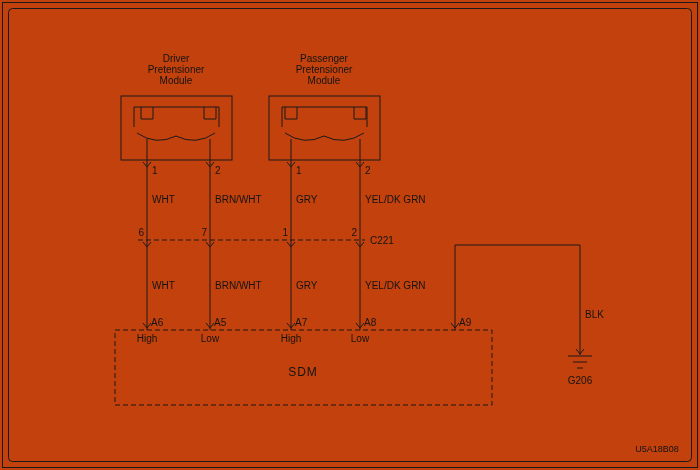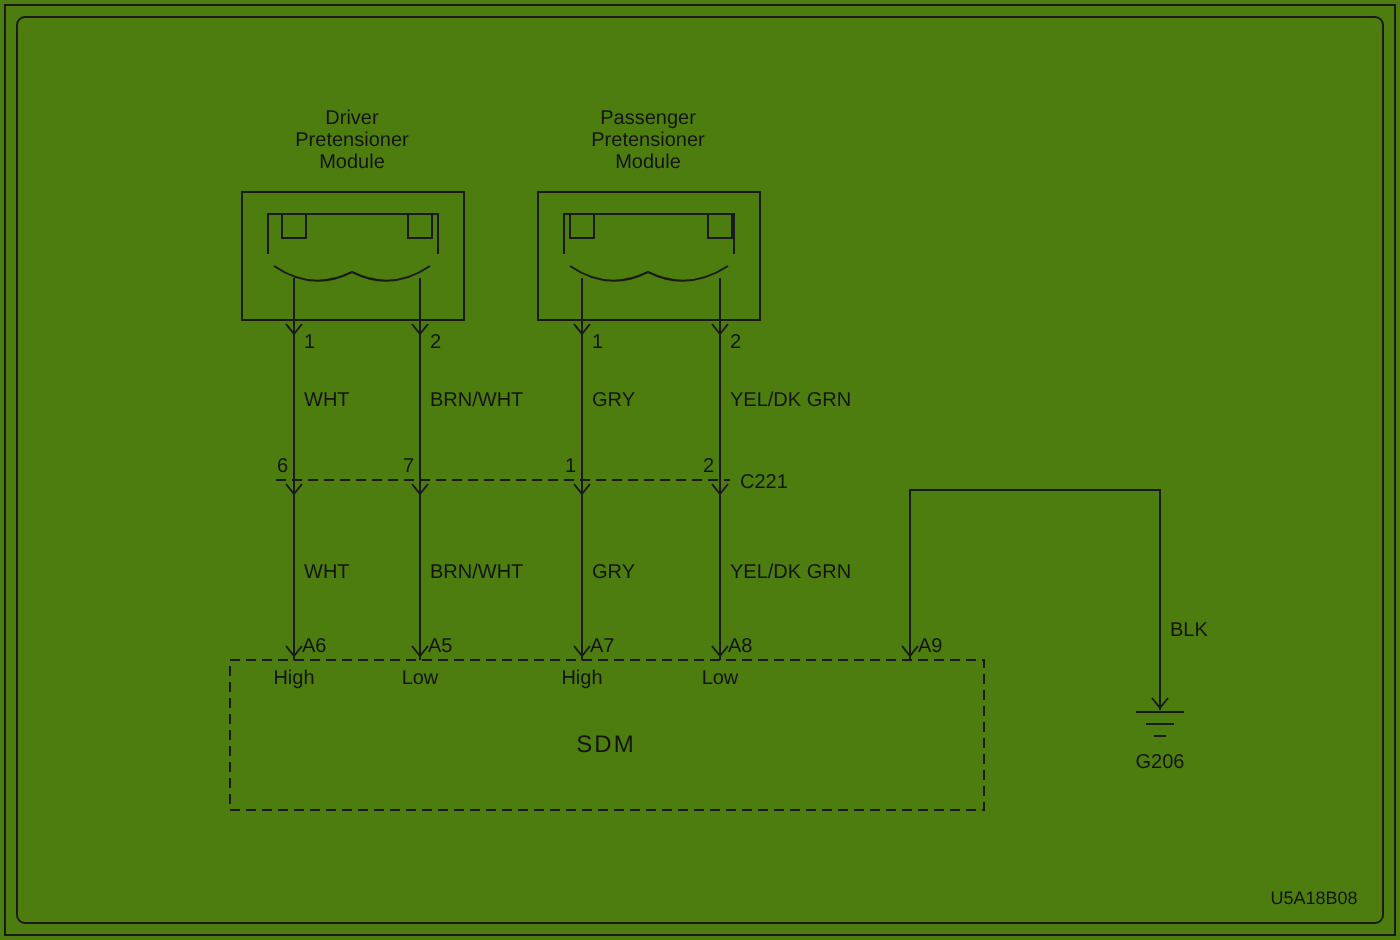--- a/index.html
+++ b/index.html
@@ -1,16 +1,16 @@
 <!DOCTYPE html>
 <html><head>
 <meta charset="utf-8">
 <style>
   html,body{margin:0;padding:0;background:#ffffff;}
-  .canvas{position:relative;width:700px;height:470px;background:#4d7c0f;overflow:hidden;}
+  .canvas{position:relative;width:700px;height:470px;background:#c2410c;overflow:hidden;}
   svg{position:absolute;left:0;top:0;}
   .ln{fill:none;stroke:#1a1a1a;stroke-width:1;}
   .dash{stroke-dasharray:5 3;}
   .t{font-family:"Liberation Sans",sans-serif;font-size:10px;fill:#141414;}
   .t-mid{text-anchor:middle;}
   .t-end{text-anchor:end;}
   .t-lg{font-size:12px;letter-spacing:1px;}
   .t-sm{font-size:9px;}
 </style>
 </head>

